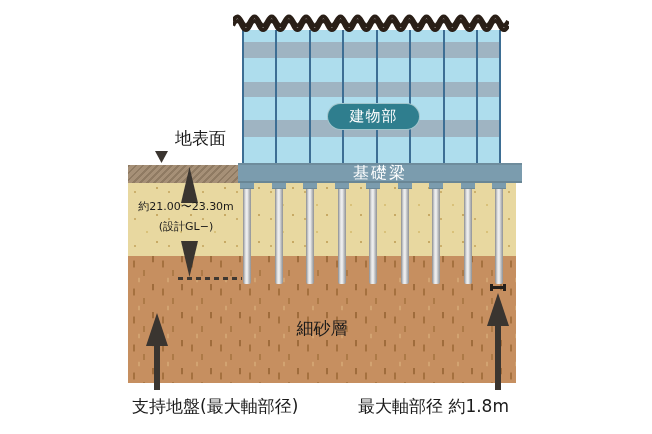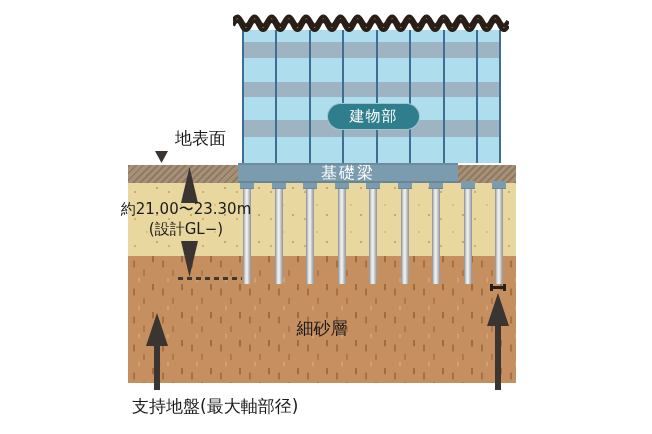--- a/index.html
+++ b/index.html
@@ -28,21 +28,21 @@
     background-color:var(--c-support-layer,#c68f60);
     background-image:
       radial-gradient(ellipse 1.4px 4px at 6px 8px,#a5713f 88%,rgba(0,0,0,0) 100%),
       radial-gradient(ellipse 1.2px 3.5px at 16px 17px,#ad7a47 88%,rgba(0,0,0,0) 100%),
       radial-gradient(ellipse 1.2px 4px at 25px 3px,#9f6c3c 88%,rgba(0,0,0,0) 100%),
       radial-gradient(ellipse 1px 3px at 11px 24px,#d2a371 88%,rgba(0,0,0,0) 100%);
     background-size:29px 28px;
   }
   
   .beam{
-    left:238px;top:163px;width:220px;height:20px;z-index:4;
+    left:238px;top:163px;width:284px;height:20px;z-index:4;
     background:var(--c-foundation-beam,#7b9cae);
     box-shadow:inset 0 2px 0 rgba(0,0,0,.10),inset 0 -2px 0 rgba(0,0,0,.14);
     display:flex;align-items:center;justify-content:center;
   }
   .beam-label{color:#fff;font-size:16px;letter-spacing:2px;line-height:1;}
   .pile-cap{
     top:181px;width:14px;height:8px;z-index:4;
     background:var(--c-foundation-beam,#7b9cae);
     box-shadow:inset 0 -1px 0 rgba(0,0,0,.12);
   }
@@ -62,21 +62,21 @@
   .colline{position:absolute;top:0;width:2px;height:133px;background:var(--c-building-column-line,#3d6e94);}
   .wavy{left:233px;top:13px;z-index:6;}
   .pill{
     left:327px;top:103px;width:93px;height:27px;z-index:7;border-radius:14px;
     background:var(--c-building-label-bg,#2f7e8e);border:1.5px solid rgba(255,255,255,.55);
     box-sizing:border-box;display:flex;align-items:center;justify-content:center;
     color:#fff;font-size:15px;letter-spacing:1px;line-height:1;
   }
   
   .lbl{z-index:8;font-size:17px;line-height:1.2;white-space:nowrap;}
-  .lbl-small{z-index:8;font-size:15px;line-height:1.2;white-space:nowrap;}
+  .lbl-small{z-index:8;font-size:11px;line-height:1.2;white-space:nowrap;}
   .center{text-align:center;}
   .tri{z-index:8;background:var(--c-arrow,#3a3530);}
   .tri-up{clip-path:polygon(50% 0,100% 100%,0 100%);}
   .tri-down{clip-path:polygon(0 0,100% 0,50% 100%);}
   .dash-line{
     left:178px;top:277px;width:64px;height:3px;z-index:8;
     background:repeating-linear-gradient(90deg,#3f3831 0 5px,rgba(0,0,0,0) 5px 9px);
   }
   .shaft{width:6px;background:var(--c-arrow,#3a3530);z-index:8;}
   .head{width:22px;height:33px;z-index:8;}
@@ -159,14 +159,15 @@
 
   <div class="abs lbl center" style="left:277px;top:318px;width:90px;">細砂層</div>
 
   <div class="abs tri tri-up head" style="left:146px;top:313px;"></div>
   <div class="abs shaft" style="left:154px;top:344px;height:46px;"></div>
   <div class="abs lbl" style="left:132px;top:396px;">支持地盤(最大軸部径)</div>
 
   <div class="abs h-marker"></div>
   <div class="abs tri tri-up head" style="left:487px;top:293px;"></div>
   <div class="abs shaft" style="left:495px;top:324px;height:66px;"></div>
+  <div class="abs lbl" style="left:358px;top:396px;">最大軸部径 約1.8m</div>
 
 </div>
 
 </body></html>

